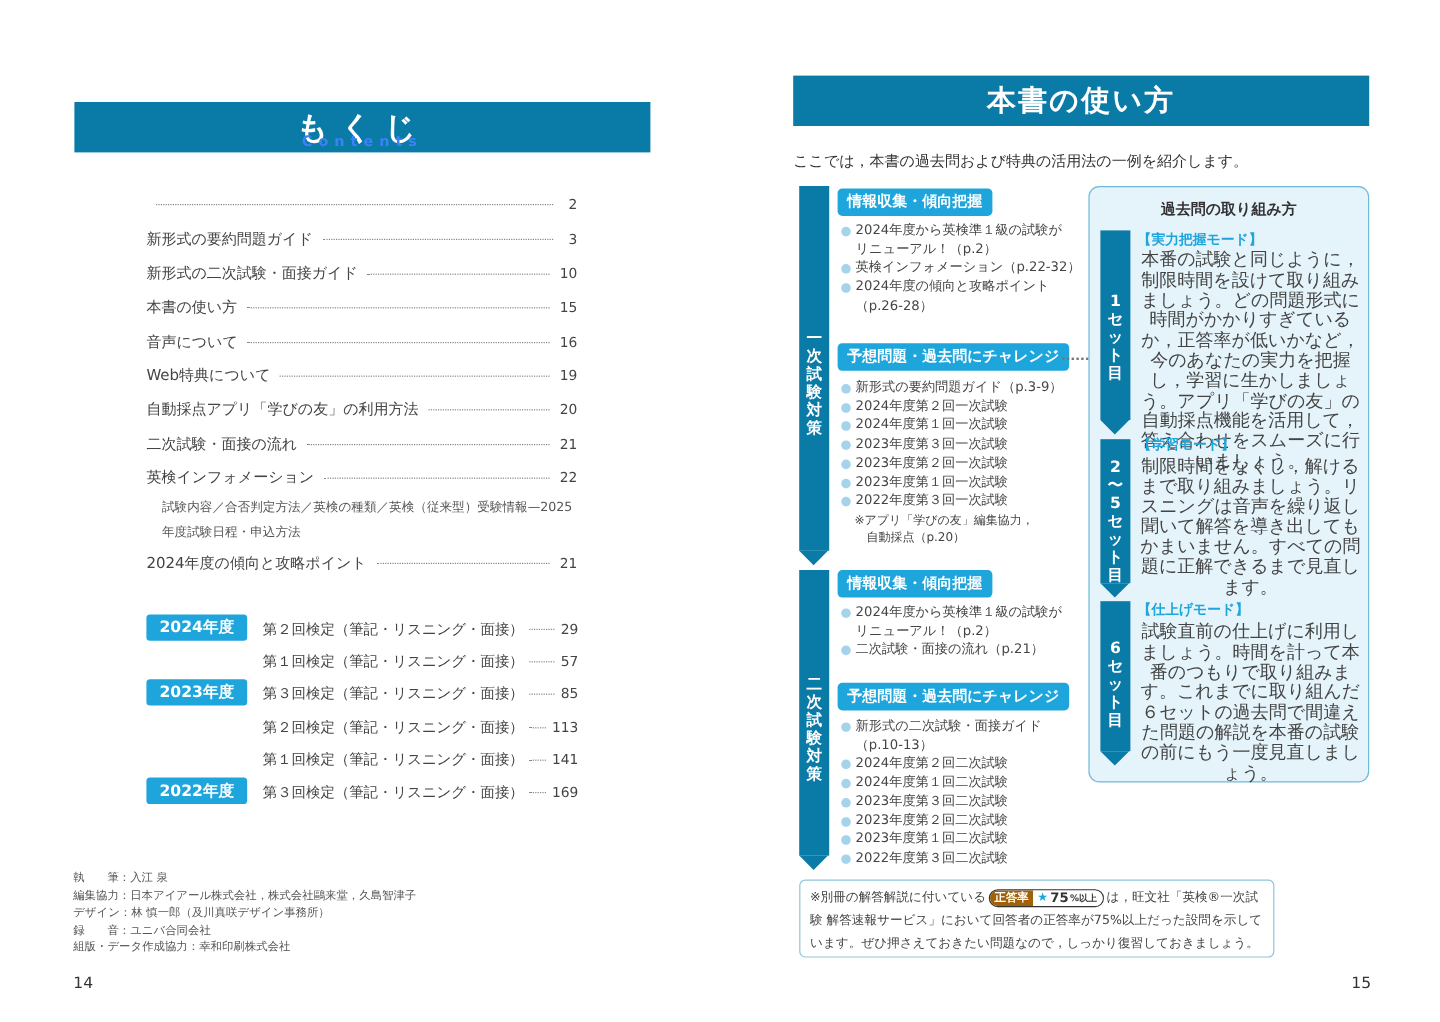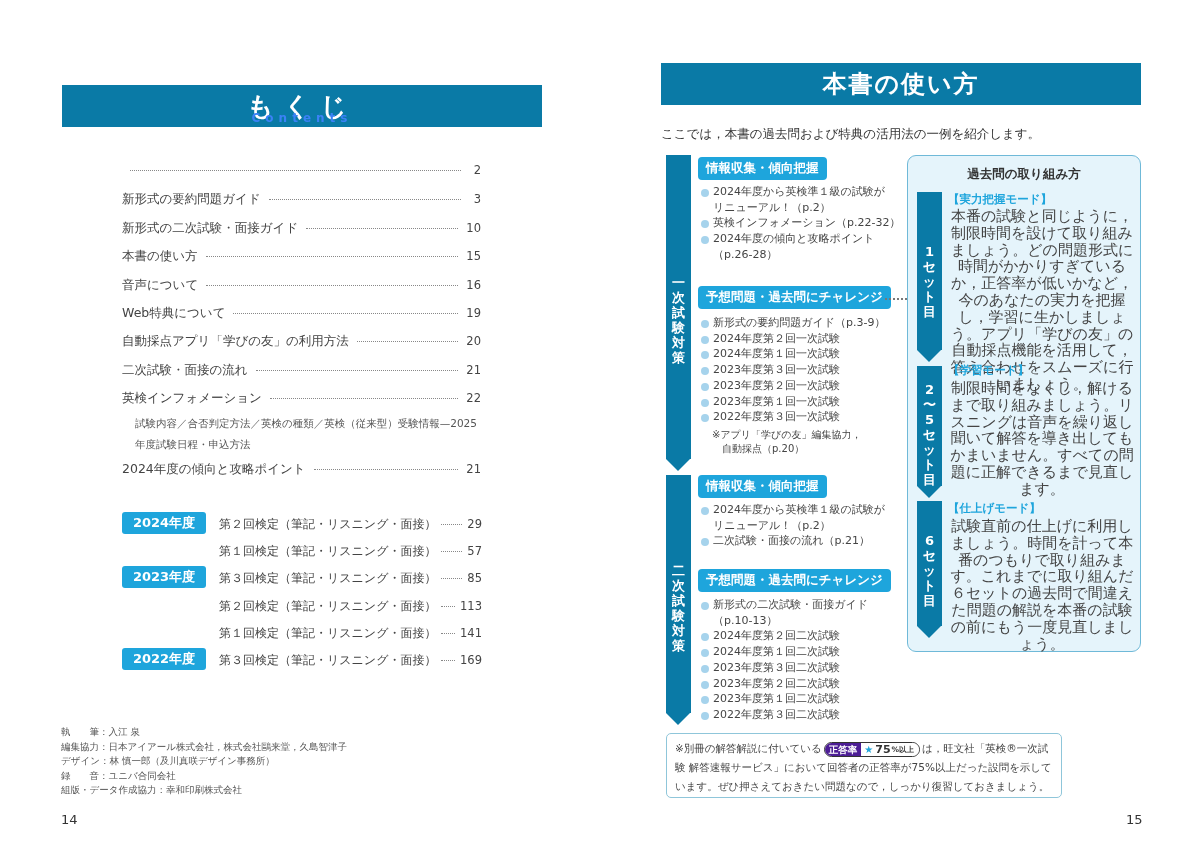--- a/index.html
+++ b/index.html
@@ -62,21 +62,21 @@
   .method-box { position: absolute; left: 307px; top: 155px; width: 234px; height: 497px;
     background: #e5f4fb; border: 1.5px solid #6fb9d8; border-radius: 9px; }
   .method-title { position: absolute; left: 0; width: 100%; top: 10px; text-align: center; font-weight: bold; font-size: 12.5px; color: #333; }
   .mode-label { position: absolute; left: 40px; font-size: 11.5px; color: #1ea5dc; font-weight: bold; }
   .mode-text { position: absolute; left: 40px; width: 188px; font-size: 15px; color: #444; line-height: 16.8px; text-align: center; }
 
   .bottom-note { position: absolute; left: 66px; top: 733px; width: 396px; height: 65px;
     border: 1.5px solid #8fc6da; border-radius: 5px; padding: 5px 8px; font-size: 10.5px; color: #444; line-height: 19px; }
   .rate-badge { display: inline-flex; align-items: center; vertical-align: middle; border: 1.3px solid #333;
     border-radius: 8px; height: 15px; overflow: hidden; margin: 0 2px; }
-  .rate-badge .rl { background: #4c1d95; color: #fff; font-weight: bold; font-size: 9.5px; padding: 0 4px; height: 100%; display: flex; align-items: center; }
+  .rate-badge .rl { background: #a16207; color: #fff; font-weight: bold; font-size: 9.5px; padding: 0 4px; height: 100%; display: flex; align-items: center; }
   .rate-badge .rr { background: #fff; color: #333; font-weight: bold; font-size: 11px; padding: 0 5px 0 3px; display: flex; align-items: center; }
   .rate-badge .star { color: #1ea5dc; font-size: 10px; margin-right: 2px; }
   .rate-badge .sm { font-size: 7.5px; margin-left: 1px; }
 </style>
 </head>
 <body>
 
 <div class="page page-left">
   <div class="title-bar left-title">もくじ</div>
   <div class="contents-sub">Contents</div>

